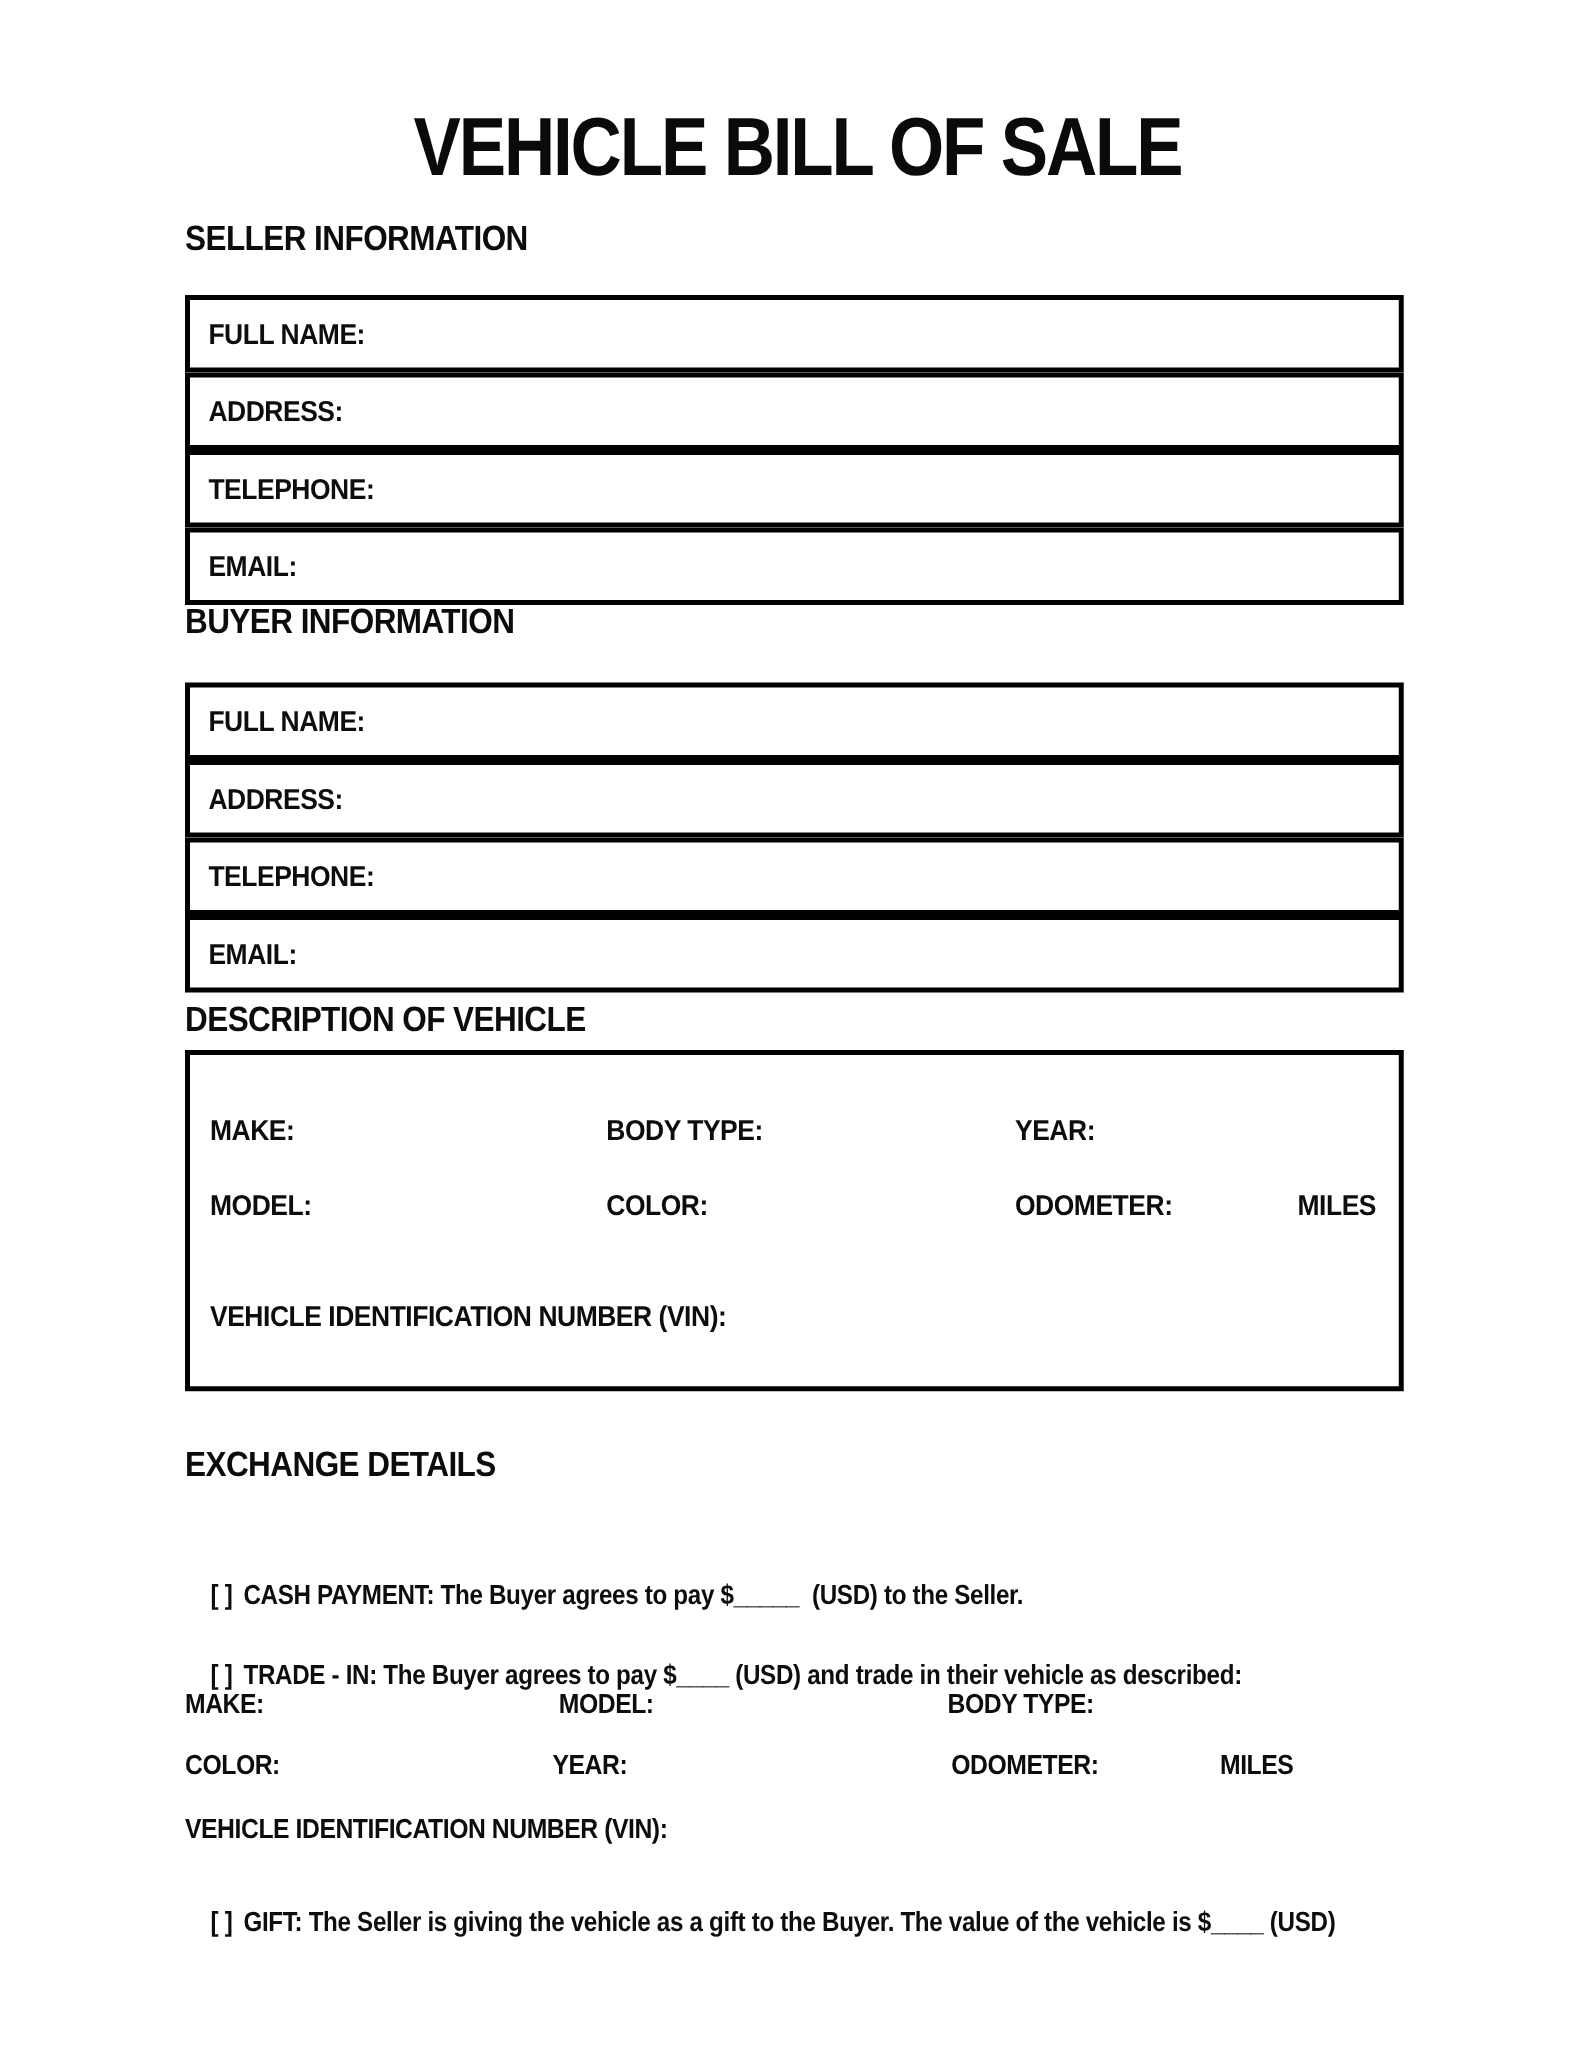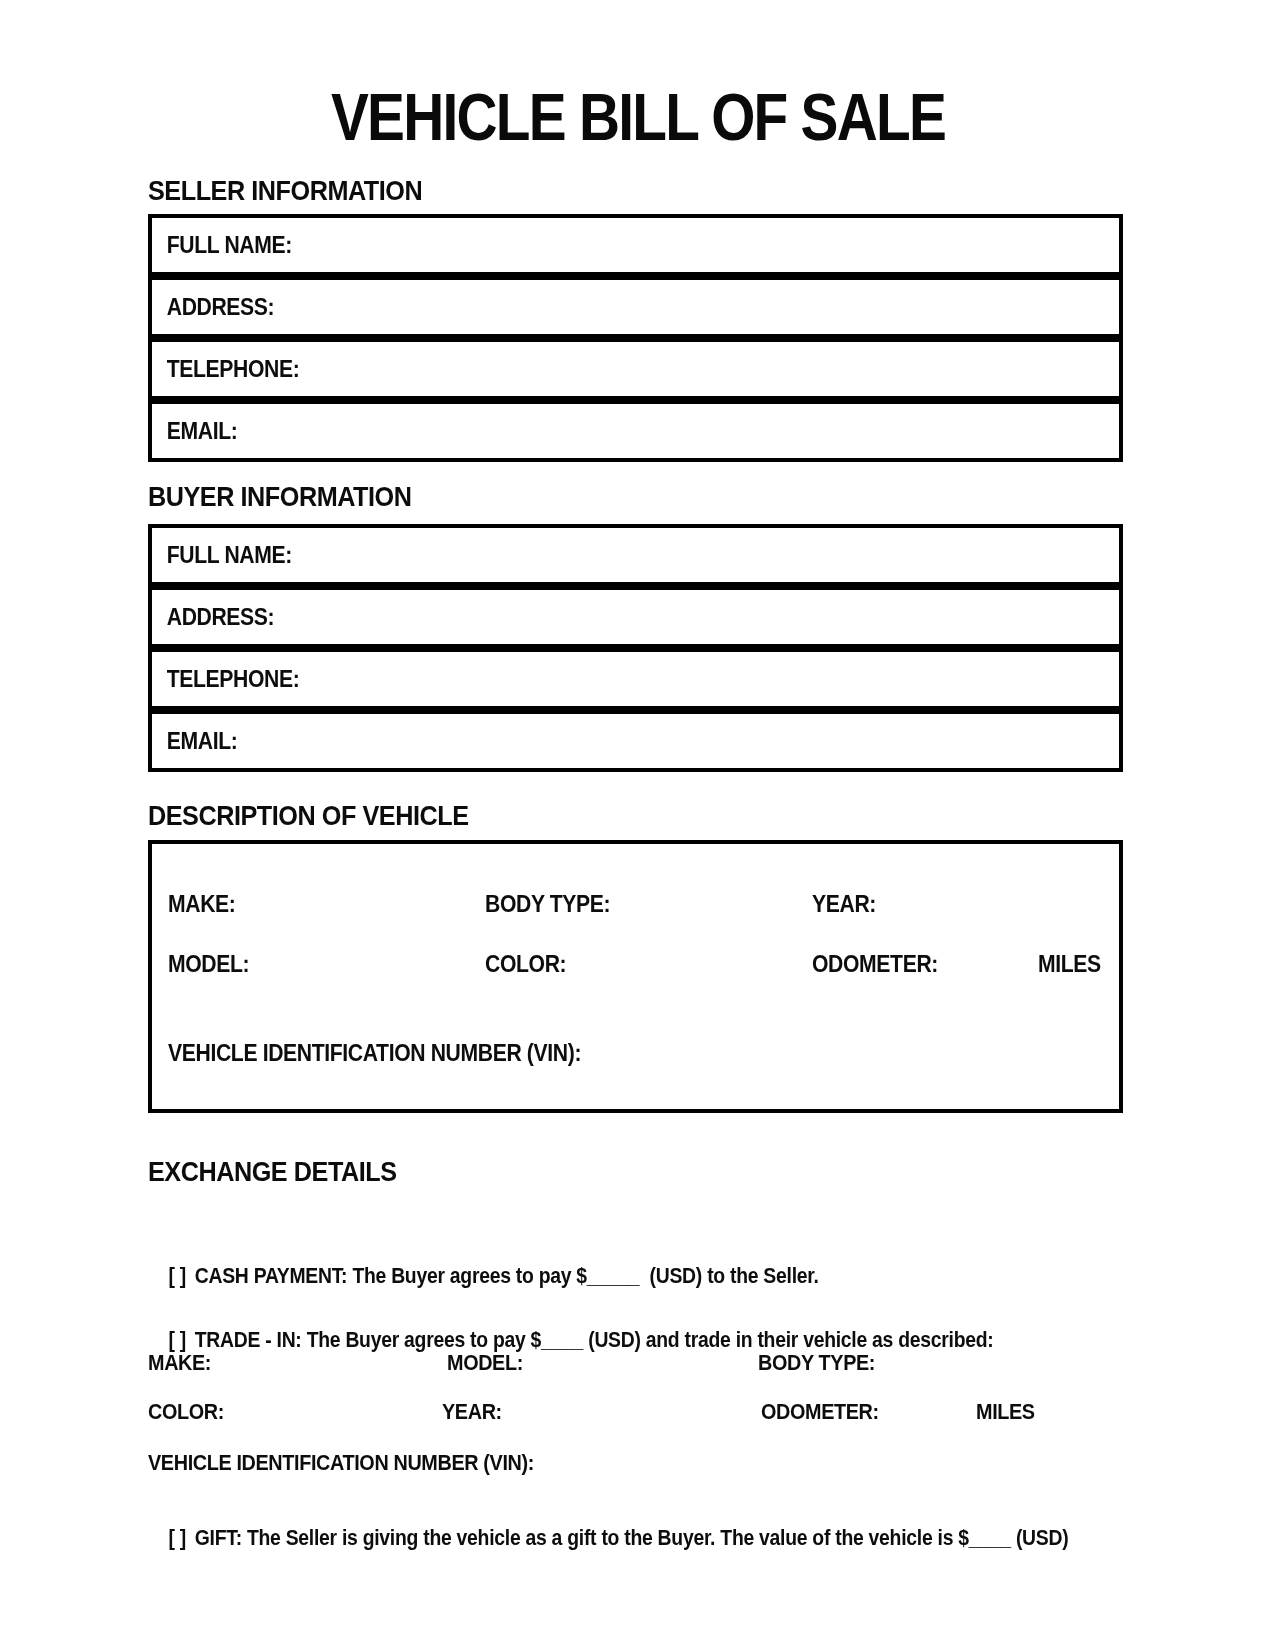--- a/index.html
+++ b/index.html
@@ -15,21 +15,21 @@
     letter-spacing:-2px; white-space:nowrap;
     transform:scaleX(0.86); transform-origin:50% 50%;
     font-weight:700; color:#0a0a0a;
   }
   .heading {
     position:absolute; font-size:28px; line-height:28px;
     letter-spacing:-0.5px; white-space:nowrap;
     transform:scaleX(0.9); transform-origin:0 50%;
     color:#0c0c0c;
   }
-  .fieldbox { position:absolute; left:148px; width:975px; }
+  .fieldbox { position:absolute; left:148px; width:975px;margin-top:22px; }
   .frow {
     box-sizing:border-box; height:62px; width:100%;
     border:4px solid #000; background:#fff;
     display:flex; align-items:center;
   }
   .flabel {
     font-size:23px; letter-spacing:-0.4px; padding-left:16px;
     transform:scaleX(0.92); transform-origin:0 50%; white-space:nowrap;
   }
   .fvalue { flex:1; height:100%; }

